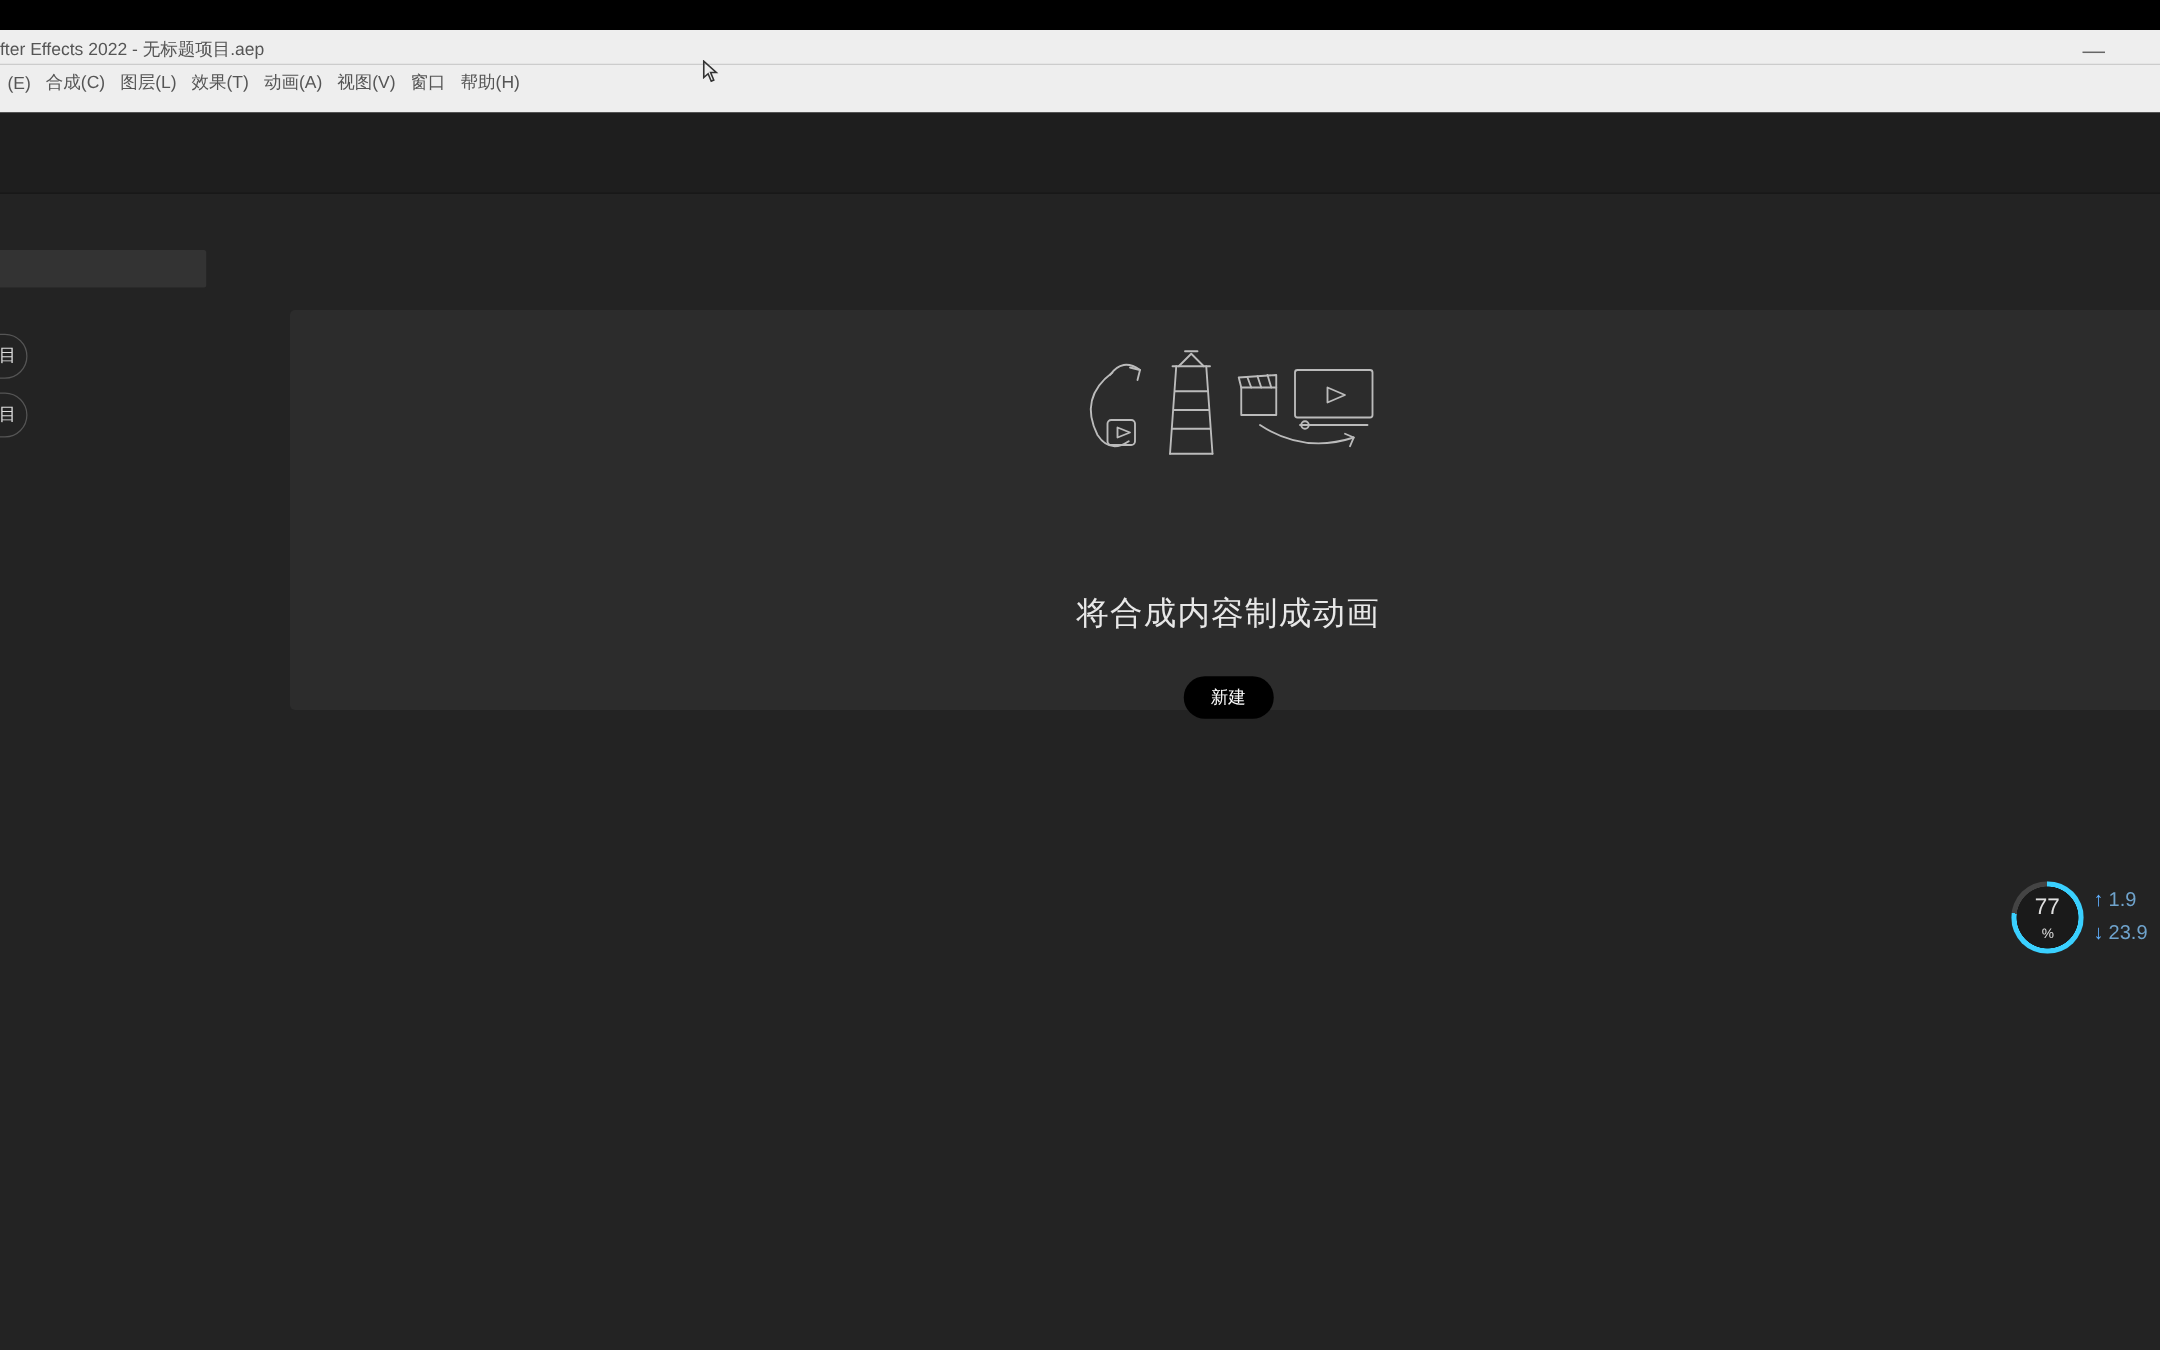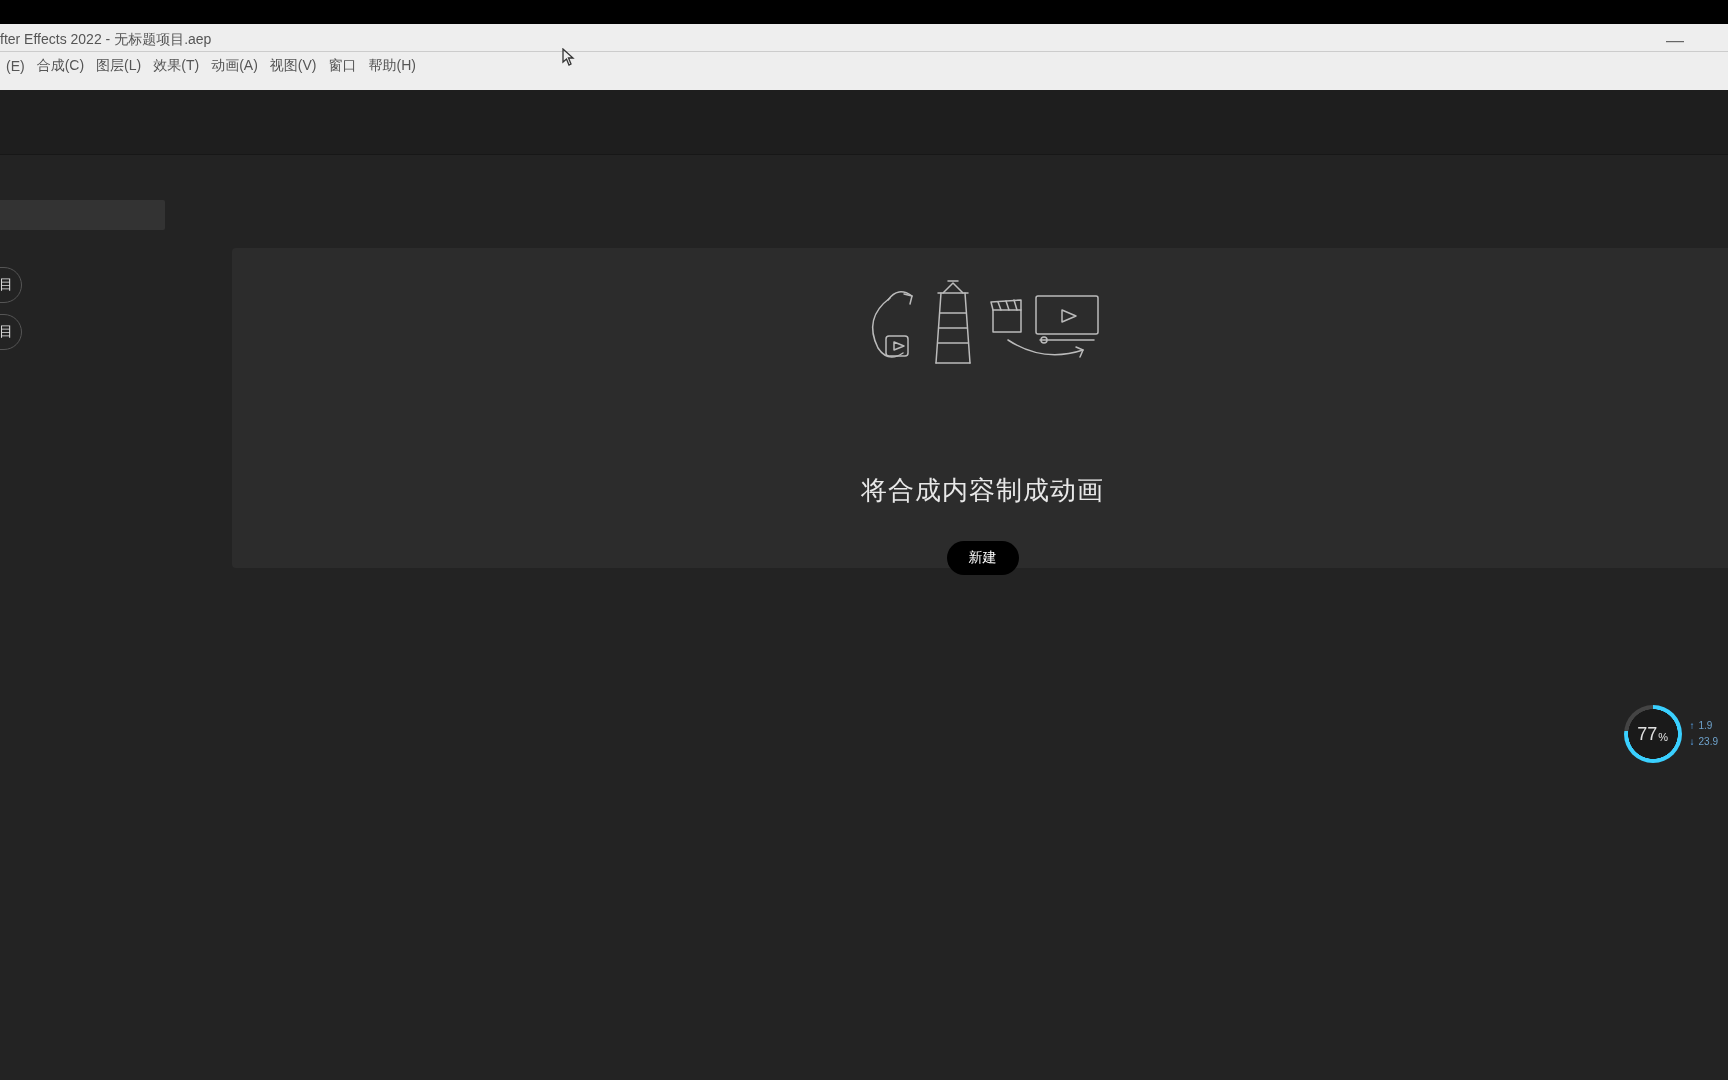--- a/index.html
+++ b/index.html
@@ -147,24 +147,25 @@
     width: 58px;
     height: 58px;
     border-radius: 50%;
     background: radial-gradient(circle, #1a1a1a 60%, transparent 61%),
                 conic-gradient(#3ad0ff 0 277deg, #444 277deg 360deg);
     display: flex;
     align-items: center;
     justify-content: center;
     color: #e0e0e0;
     font-size: 18px;
+    flex-direction: column;
   }
   .perf-ring .pct-unit { font-size: 11px; margin-left:1px; margin-top:5px;}
   .perf-stats {
-    font-size: 10px;
+    font-size: 16px;
     color: #6fa3cc;
     line-height: 1.6;
   }
   .perf-stats .row { display:flex; align-items:center; gap:4px; }
   .perf-stats .arrow-up::before { content:"\2191"; color:#5fb0ff; }
   .perf-stats .arrow-down::before { content:"\2193"; color:#5fb0ff; }
 
   .cursor {
     position: absolute;
     top: 48px;

